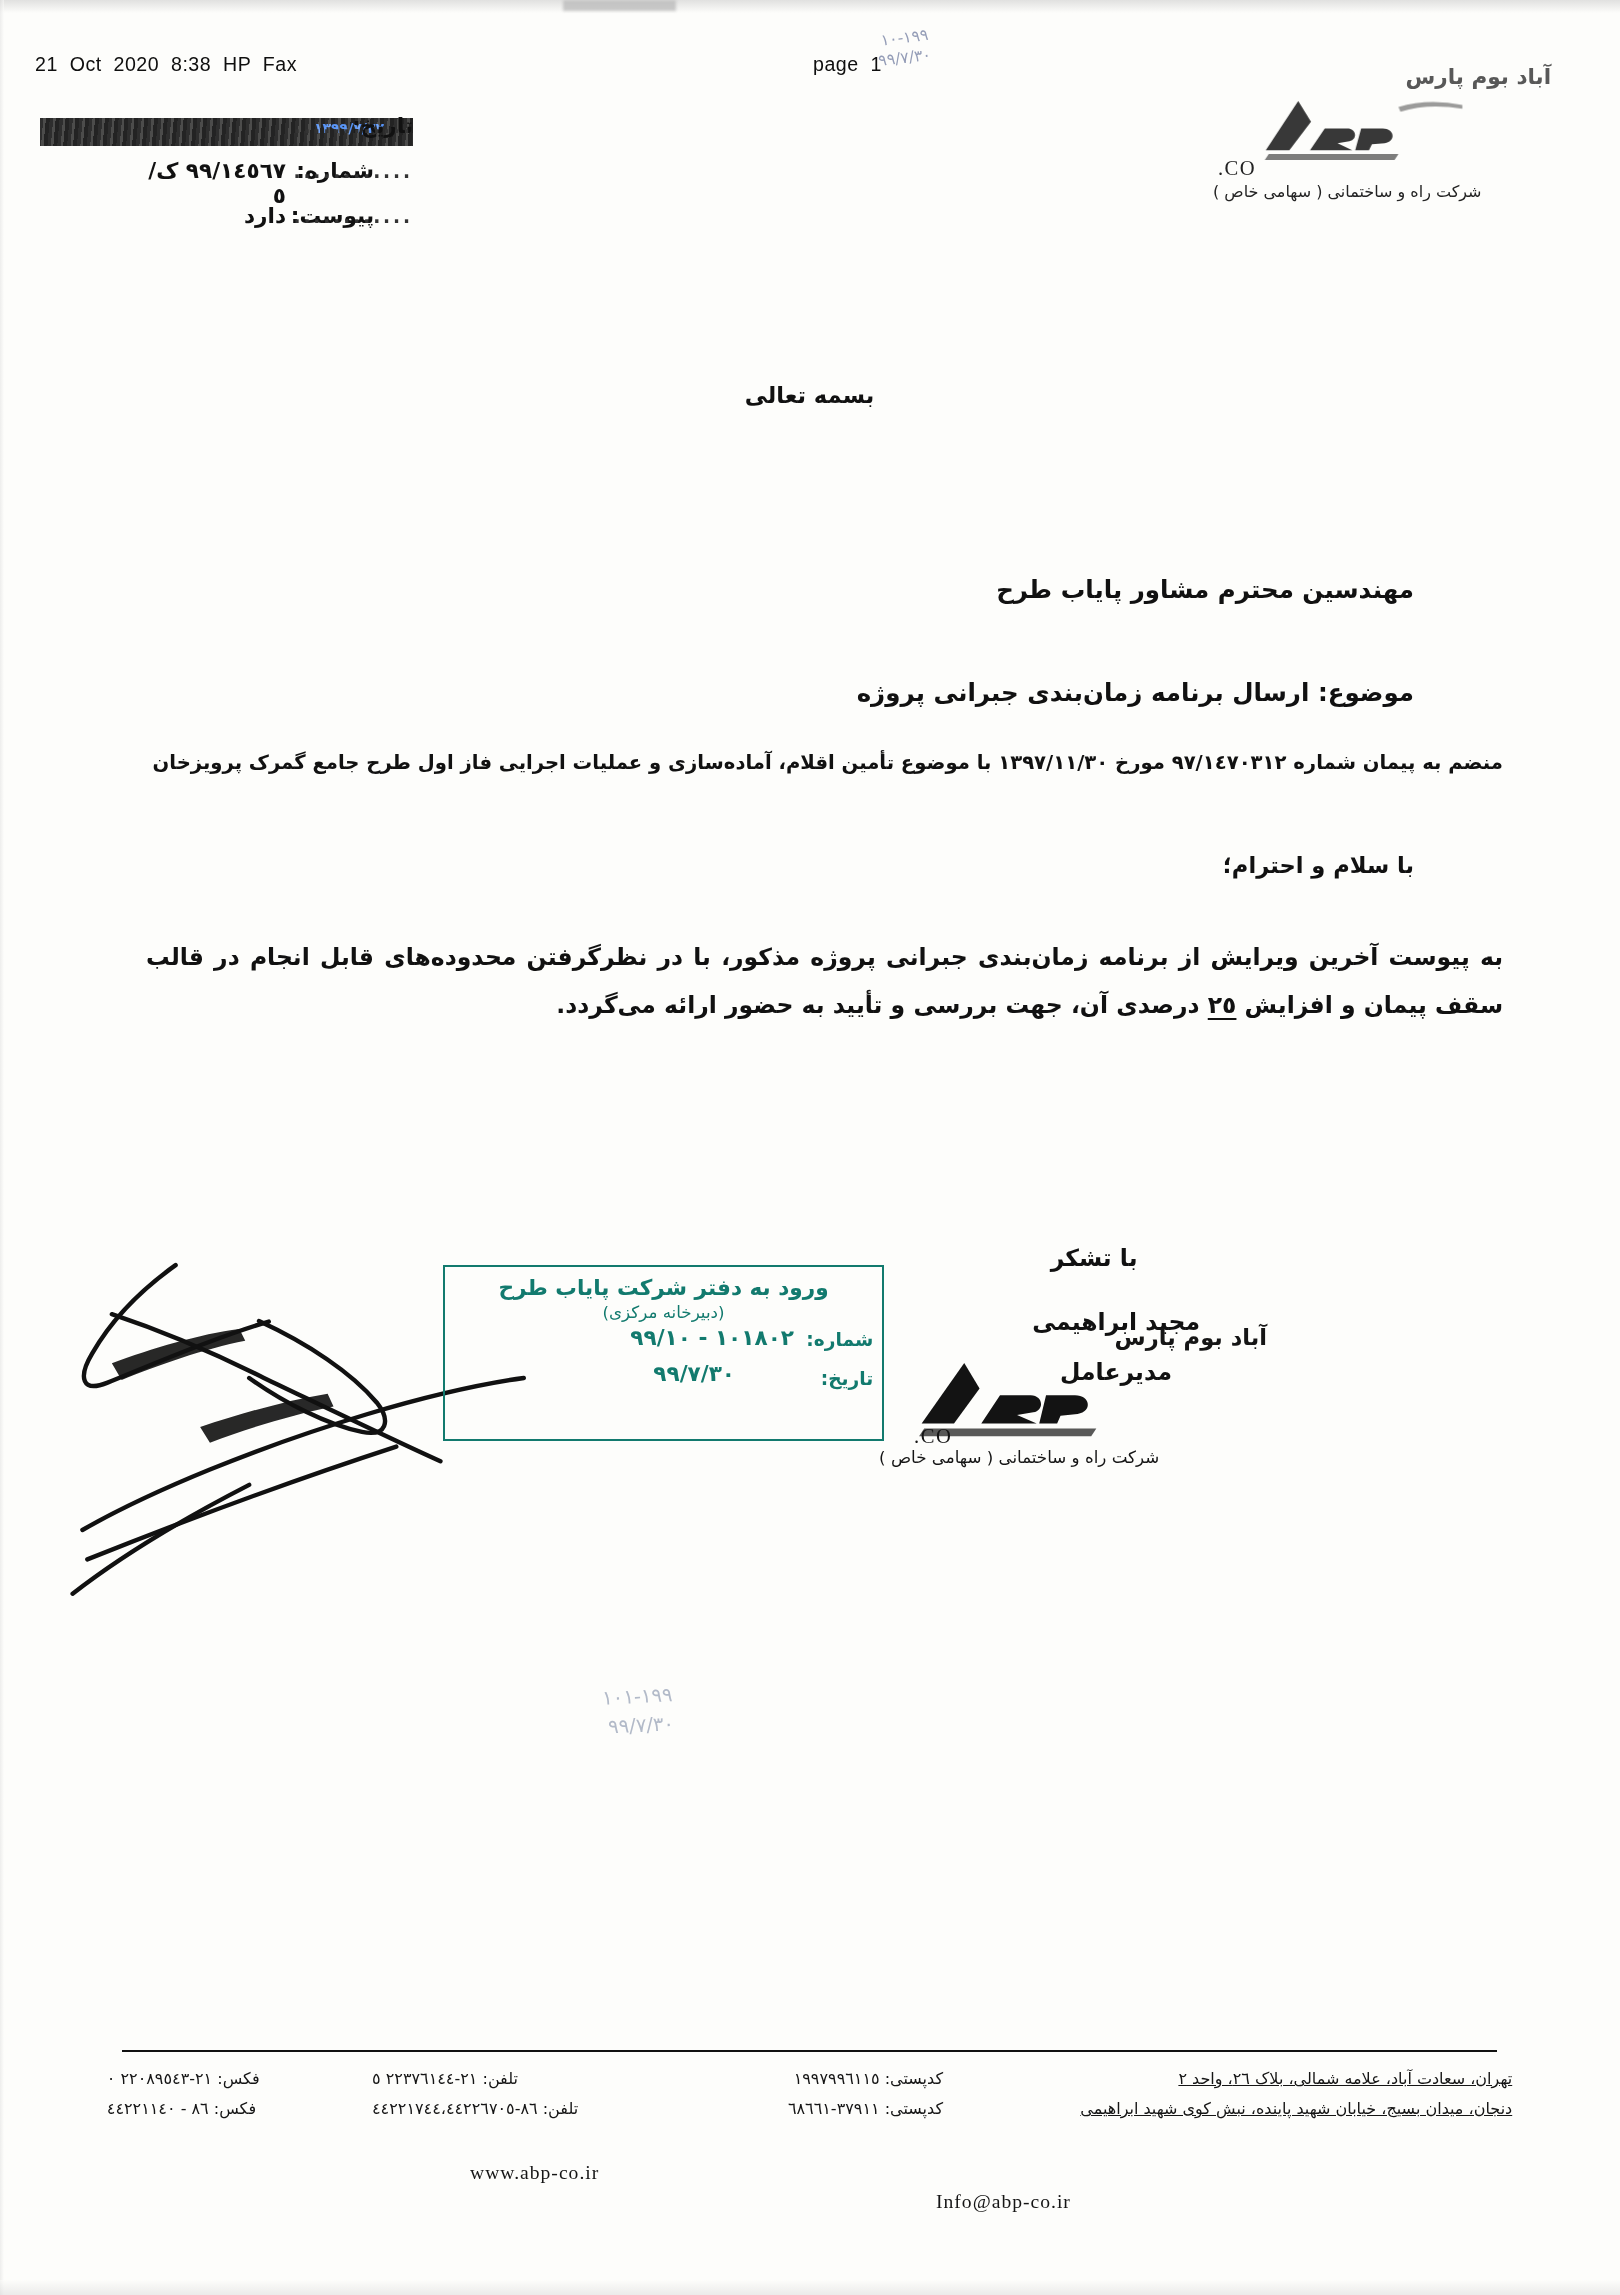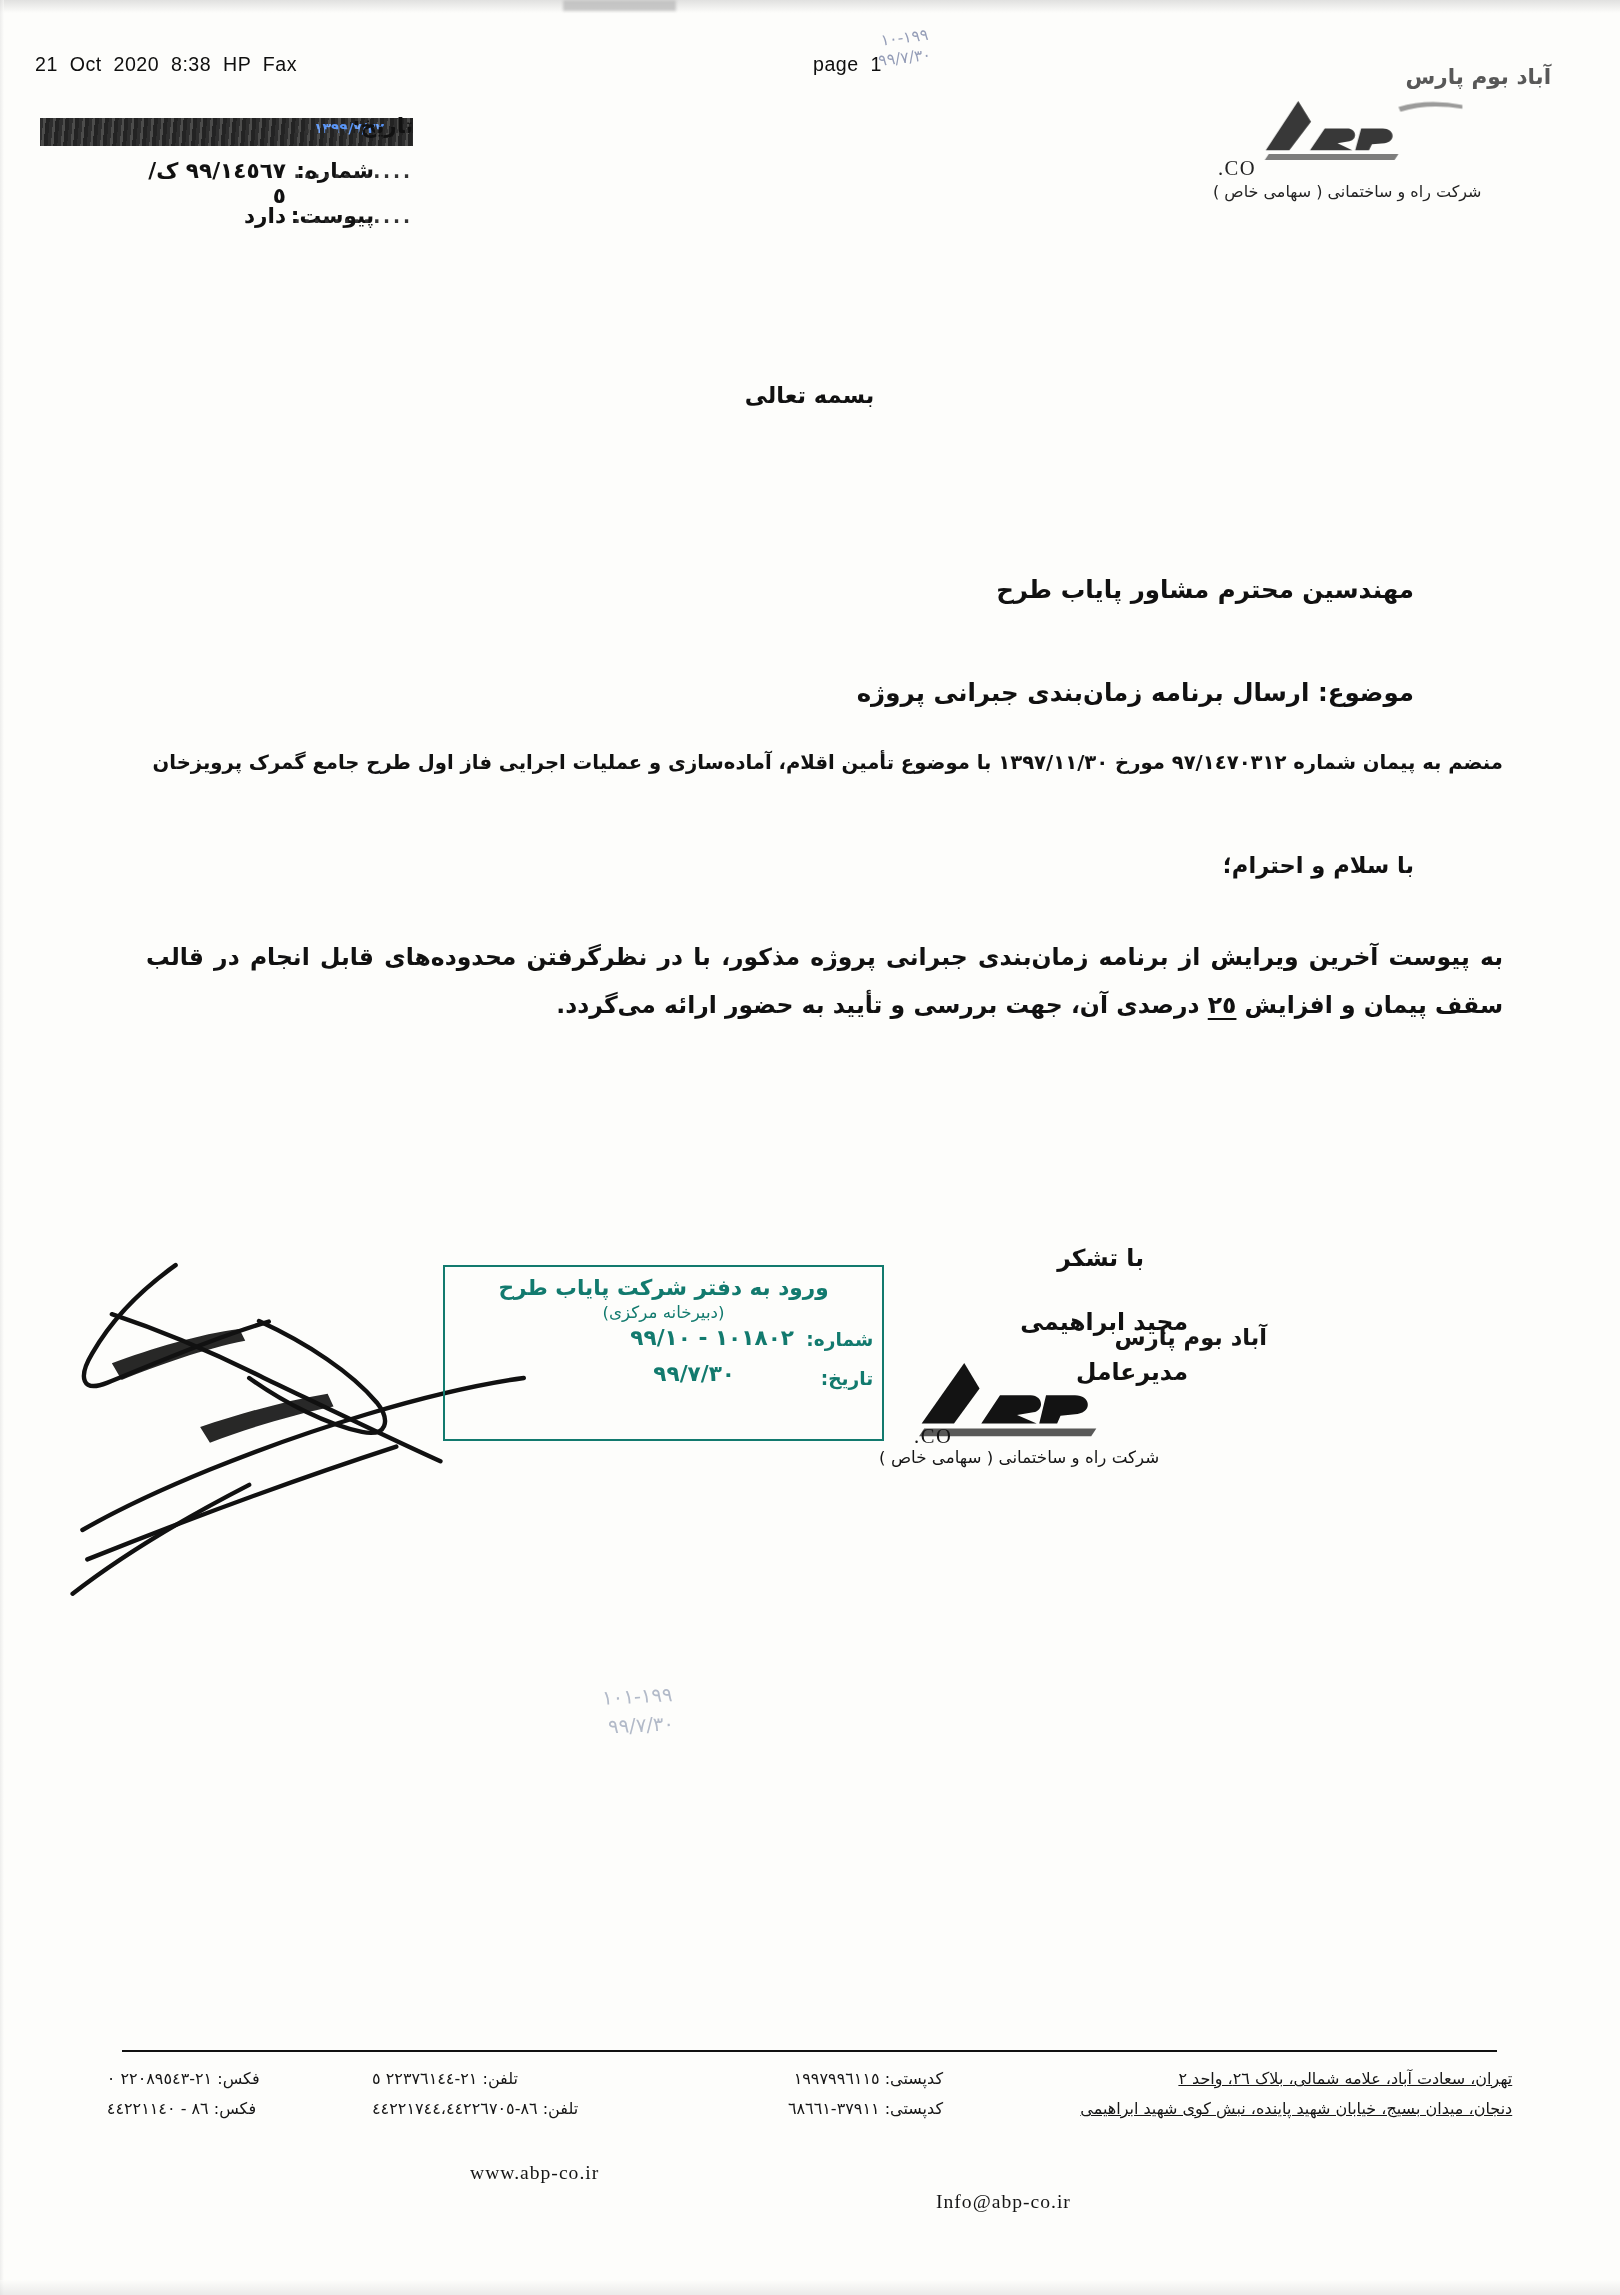--- a/index.html
+++ b/index.html
@@ -249,23 +249,23 @@
   }
   .para .u {
     text-decoration: underline;
     text-underline-offset: 4.9px;
   }
 
   
   .closing {
     position: absolute;
     top: 1236px;
-    right: 432px;
-    direction: rtl;
-    text-align: right;
+    right: 420px;
+    direction: rtl;
+    text-align: center;
     font-size: 23.5px;
     font-weight: bold;
     line-height: 1.9;
     color: #111;
   }
   .closing .thanks { margin-bottom: 19.6px; margin-right: 44px;}
   .closing .name { margin-bottom: 4.9px; }
   .closing .role { }
 
   

